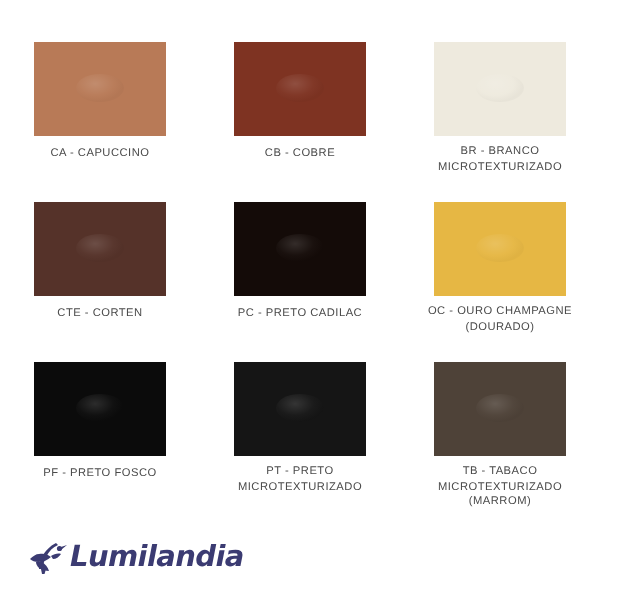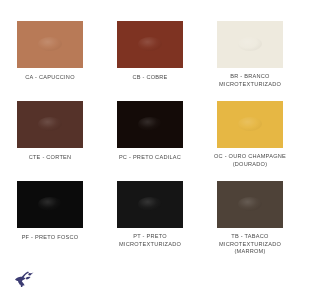--- a/index.html
+++ b/index.html
@@ -182,15 +182,16 @@
       <g fill="#3b3b72">
         <path d="M30 7 C24 10 19 15 16 21 C14 25 13 29 13 33 L17 33 C17 29 18 25 20 21 C23 15 27 11 32 9 Z"></path>
         <path d="M13 18 C17 17 22 18 25 21 C22 24 17 26 12 26 C9 26 6 25 4 23 C7 20 10 18 13 18 Z"></path>
         <path d="M16 26 C19 28 22 31 23 35 C20 35 16 34 13 32 C11 30 10 28 10 26 Z"></path>
         <path d="M25 20 C28 18 32 17 35 18 C33 21 30 23 27 23 Z"></path>
         <circle cx="33.5" cy="12.5" r="2.6"></circle>
         <path d="M35 11 L41 9 L35.5 13.4 Z"></path>
         <path d="M15 33 L20 33 L18.5 38 L16 38 Z"></path>
       </g>
     </svg>
+    <span id="brand-name" style="color: rgb(59, 59, 114);">Lumilandia</span>
   </div>
 
 </div>
 
 </body></html>

